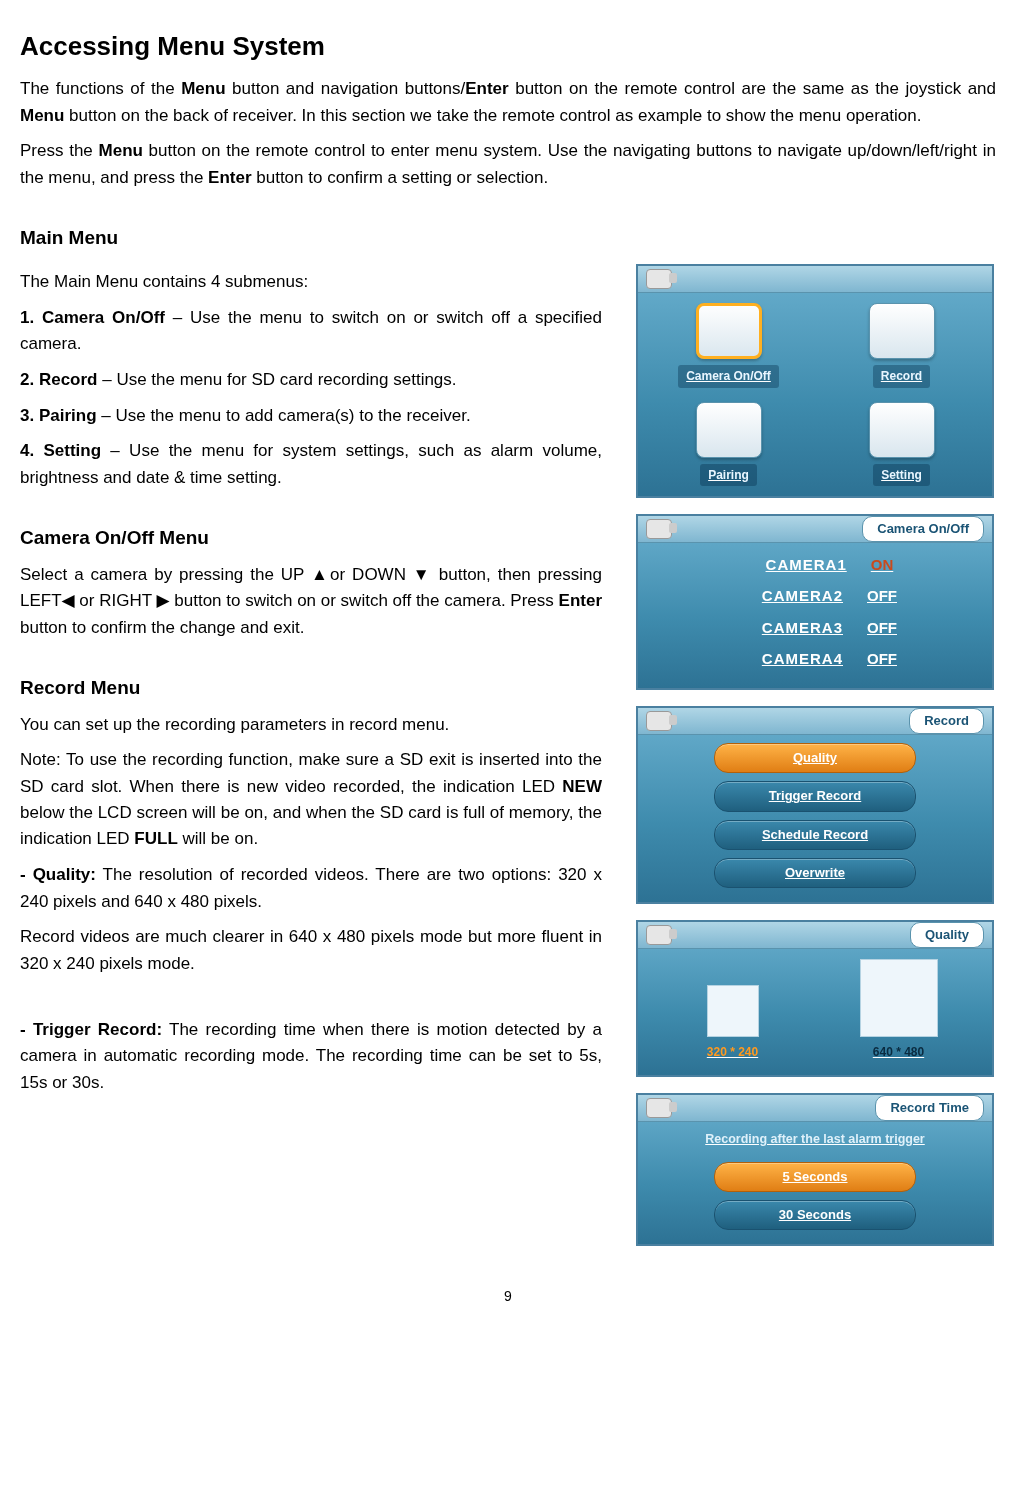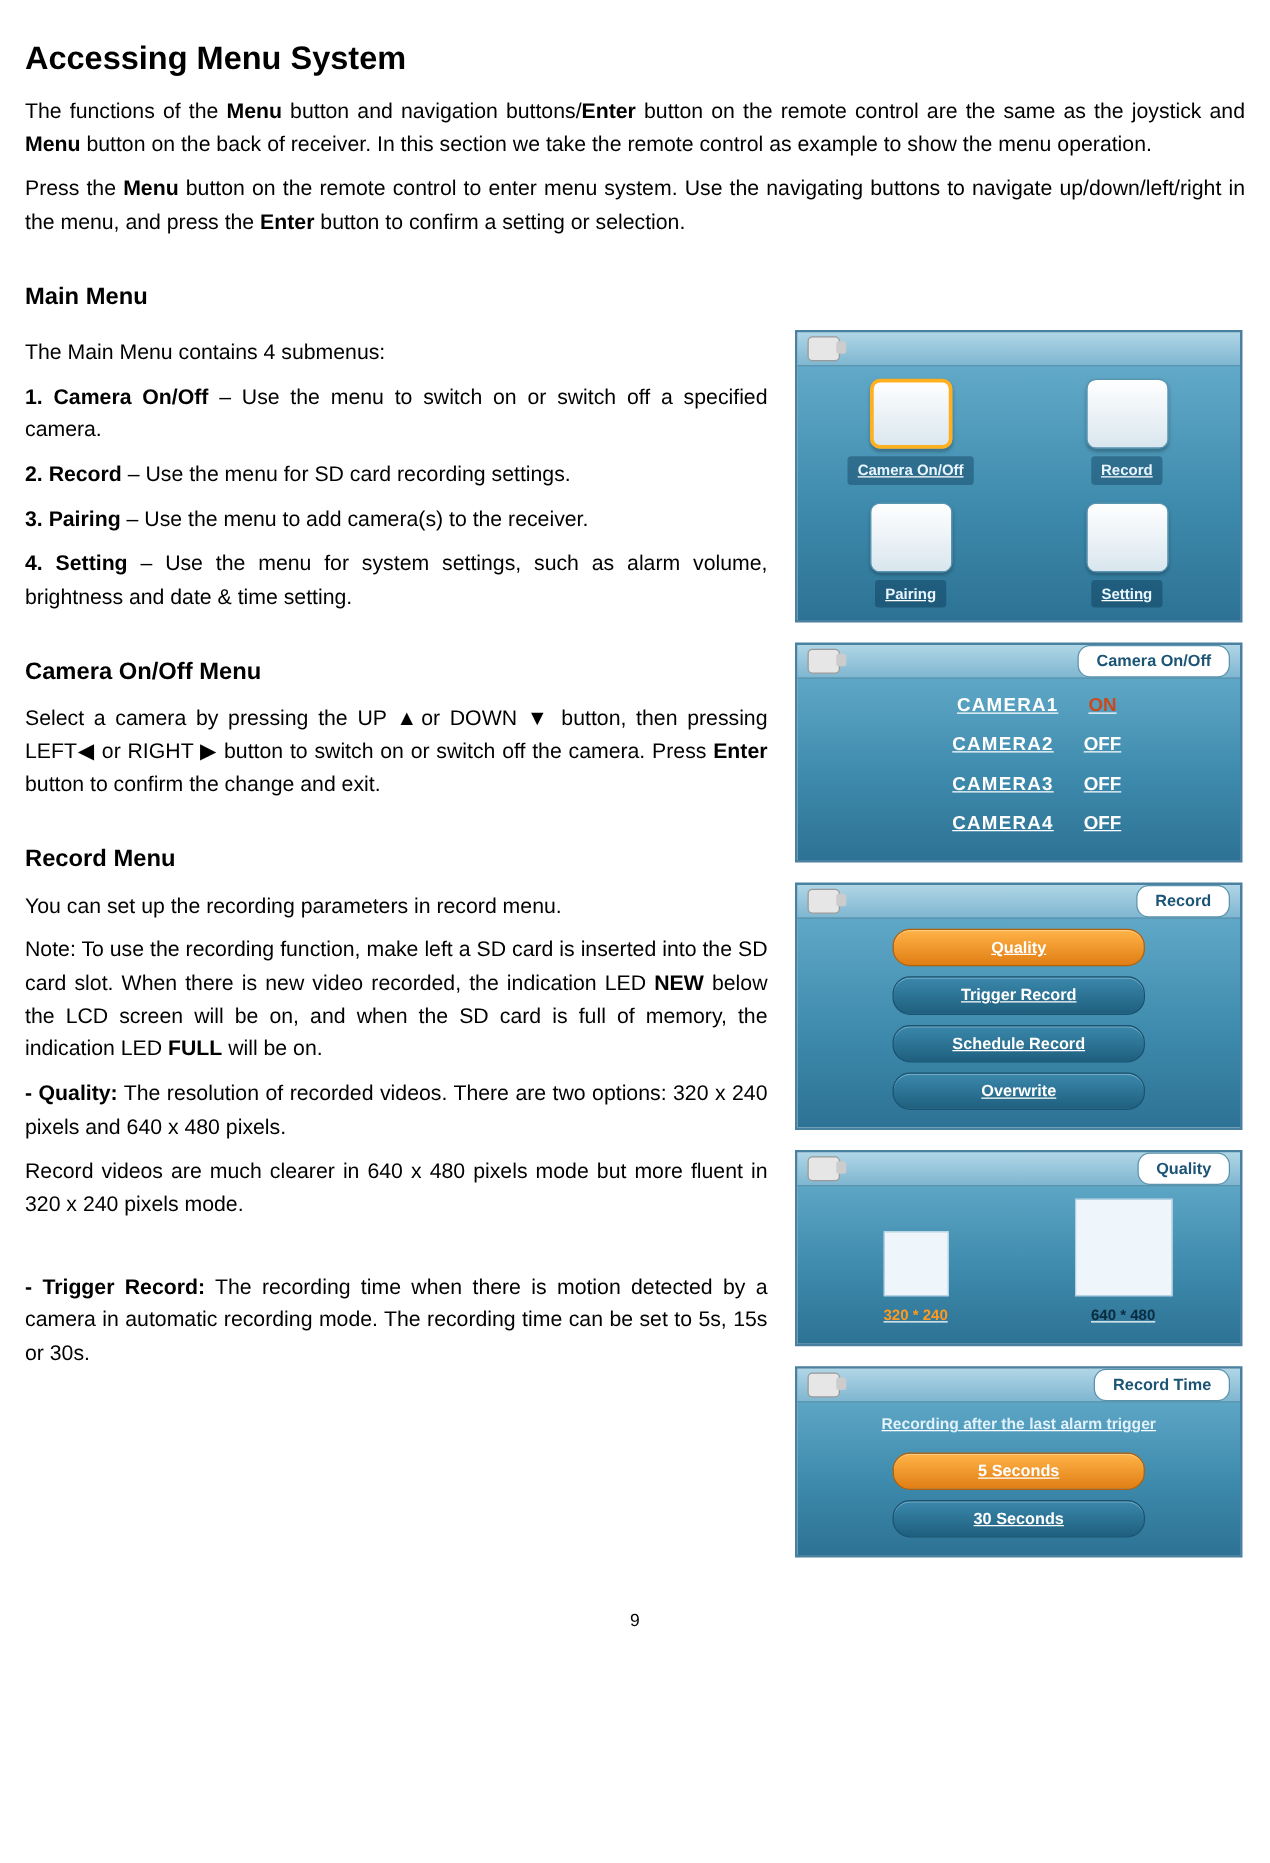--- a/index.html
+++ b/index.html
@@ -9,21 +9,21 @@
       color: #000;
       max-width: 980px;
       margin: 0 auto;
       padding: 10px 20px 40px 20px;
       background: #fff;
     }
     h1, h2, h3 { margin: 0.6em 0 0.4em 0; }
     h1 { font-size: 26px; font-weight: bold; }
     h2 { font-size: 19px; font-weight: bold; margin-top: 32px; }
     p { margin: 0.55em 0; text-align: justify; }
-    .main-row { display: flex; gap: 22px; }
+    .main-row { display: flex; gap: 34px; }
     .left-col { flex: 1 1 auto; }
     .right-col { flex: 0 0 360px; display: flex; flex-direction: column; gap: 16px; padding-top: 4px; }
     b { font-weight: bold; }
     
     .screen {
       width: 358px;
       border: 2px solid #4a80a0;
       background: linear-gradient(to bottom, #6ab0cf 0%, #3e8bad 60%, #2d7294 100%);
       box-sizing: border-box;
       color: #fff;
@@ -101,21 +101,21 @@
     <p><b>4. Setting</b><span> – Use the menu for system settings, such as alarm volume, brightness and date &amp; time setting.</span></p>
 
     <h2>Camera On/Off Menu</h2>
     <p>
       <span>Select a camera by pressing the UP ▲or DOWN ▼ button, then pressing LEFT◀ or RIGHT ▶ button to switch on or switch off the camera. Press </span><b>Enter</b><span> button to confirm the change and exit.</span>
     </p>
 
     <h2>Record Menu</h2>
     <p>You can set up the recording parameters in record menu.</p>
     <p>
-      <span>Note: To use the recording function, make left a SD card is inserted into the SD card slot. When there is new video recorded, the indication LED </span><b>NEW</b><span> below the LCD screen will be on, and when the SD card is full of memory, the indication LED </span><b>FULL</b><span> will be on.</span>
+      <span>Note: To use the recording function, make sure a SD exit is inserted into the SD card slot. When there is new video recorded, the indication LED </span><b>NEW</b><span> below the LCD screen will be on, and when the SD card is full of memory, the indication LED </span><b>FULL</b><span> will be on.</span>
     </p>
 
     <p>
       <b>- Quality:</b><span> The resolution of recorded videos. There are two options: 320 x 240 pixels and 640 x 480 pixels.</span>
     </p>
     <p>Record videos are much clearer in 640 x 480 pixels mode but more fluent in 320 x 240 pixels mode.</p>
 
     <p style="margin-top:40px">
       <b>- Trigger Record:</b><span> The recording time when there is motion detected by a camera in automatic recording mode. The recording time can be set to 5s, 15s or 30s.</span>
     </p>

